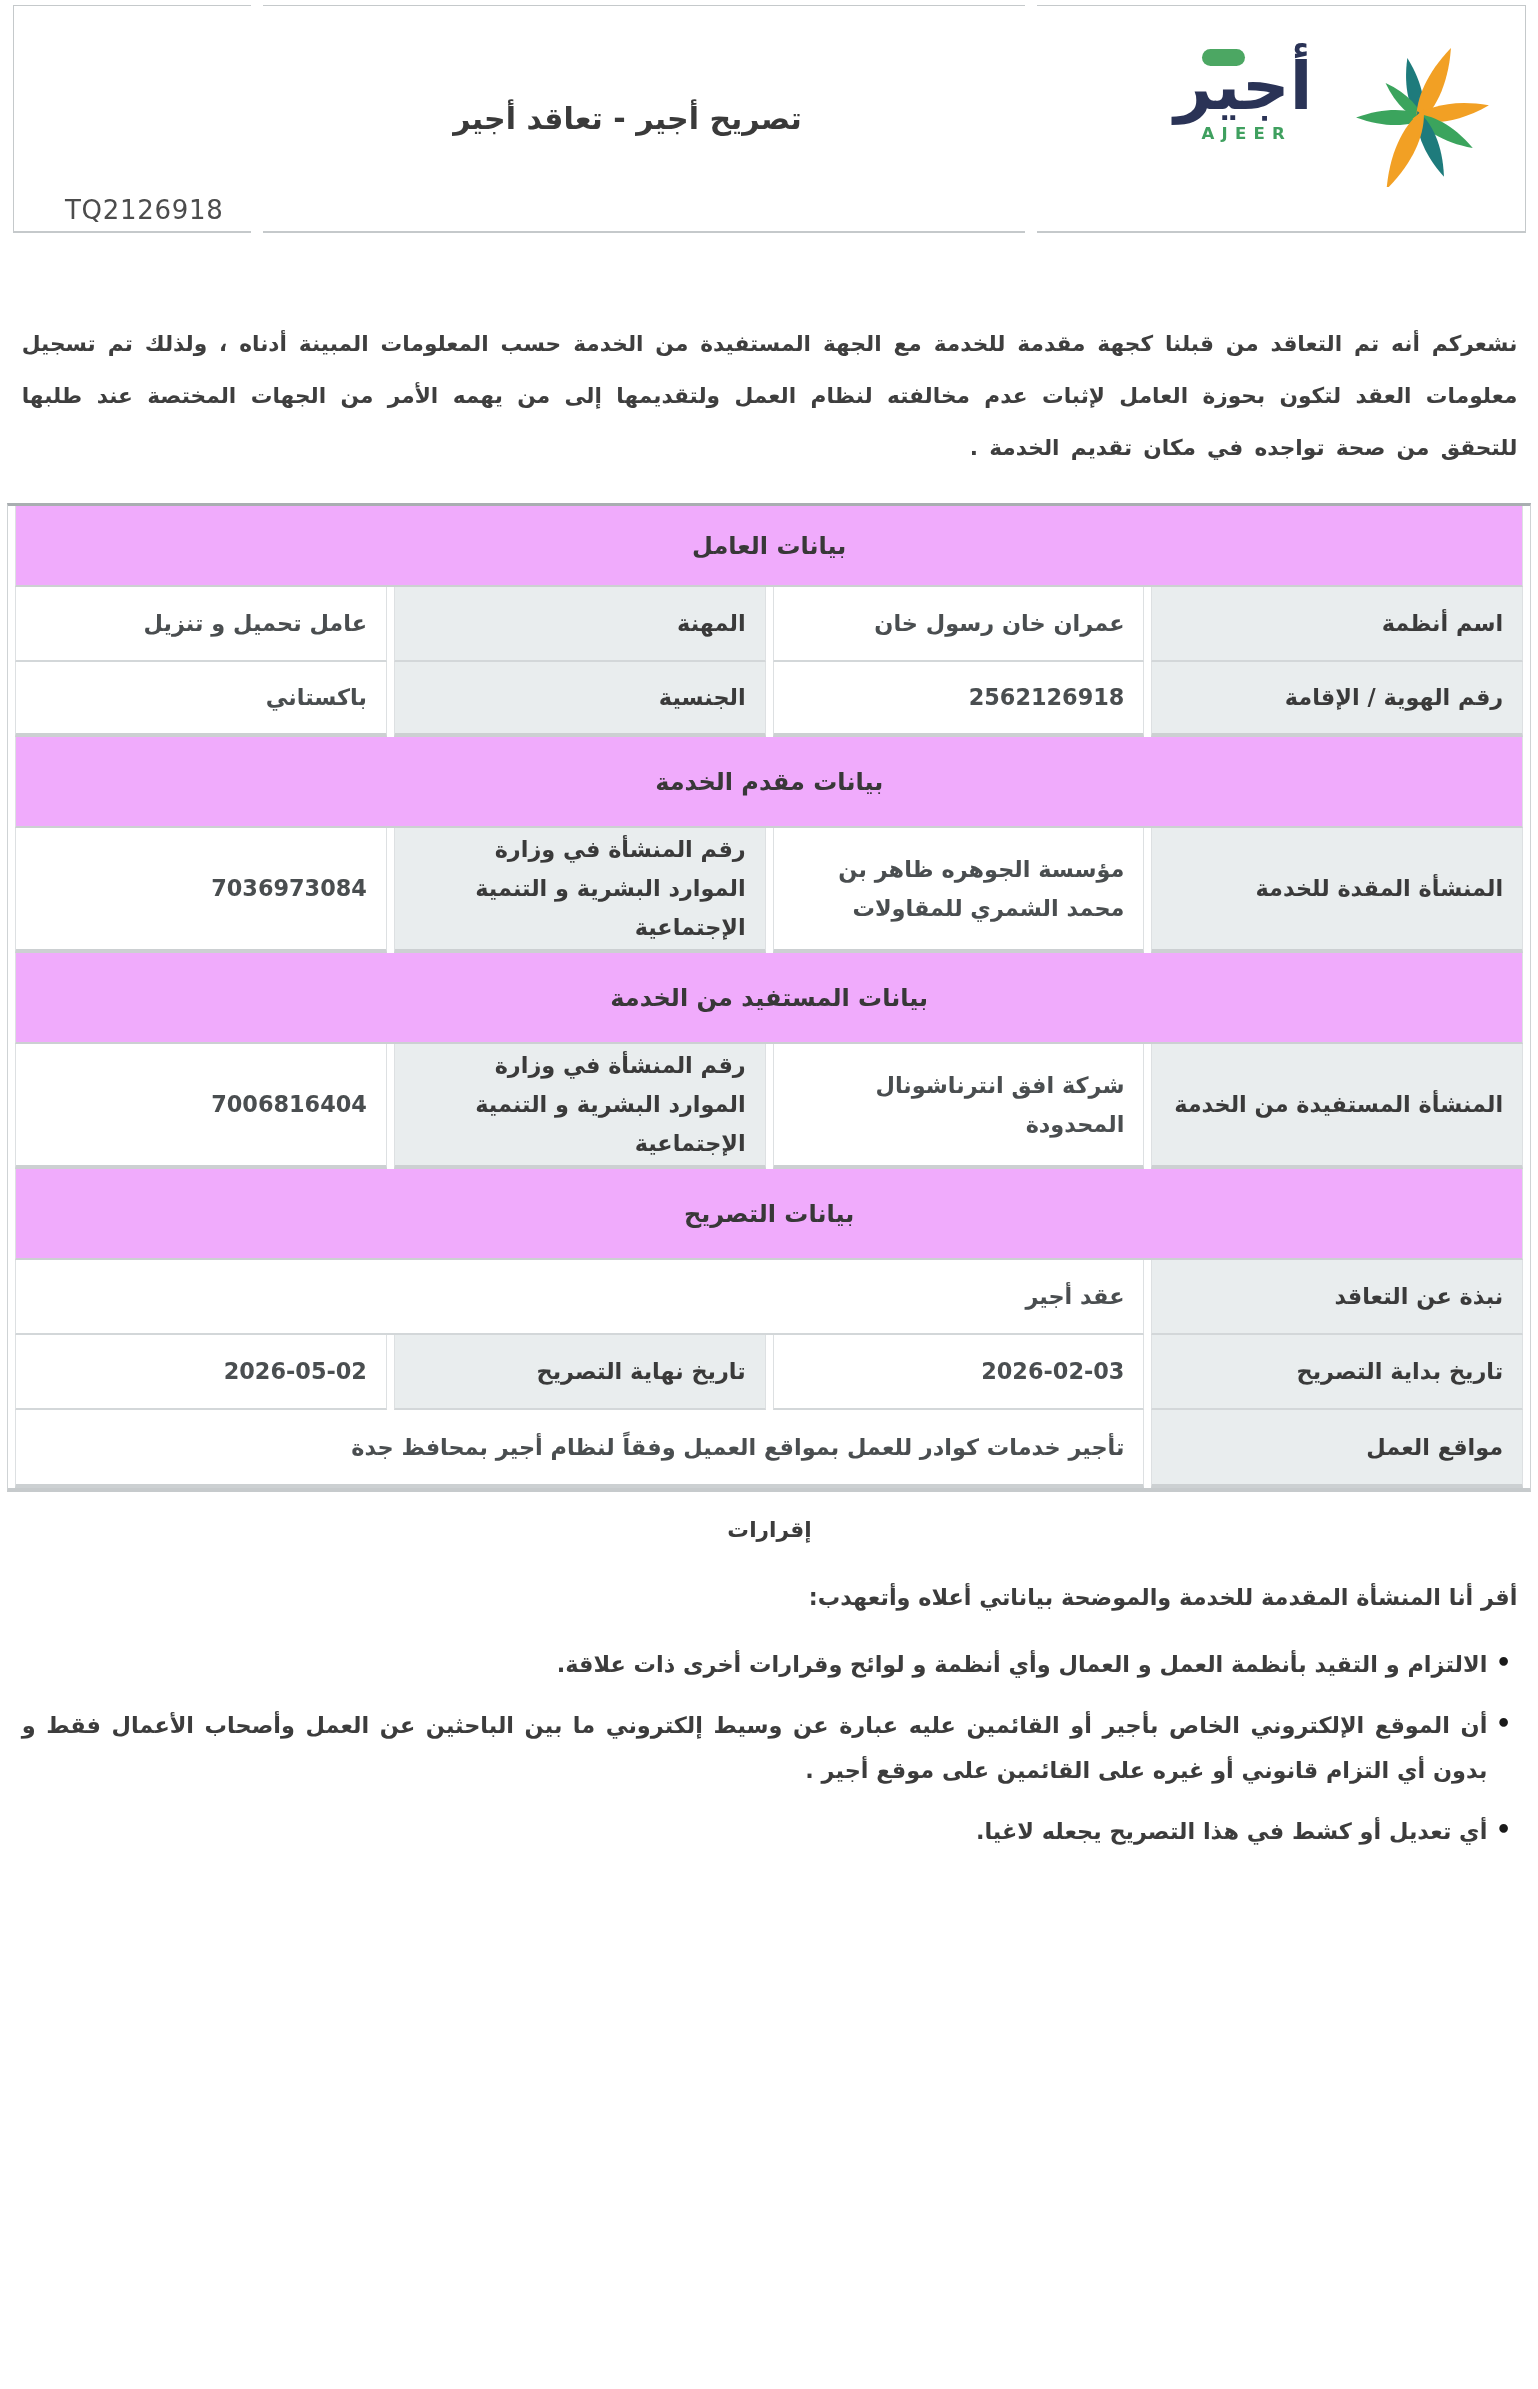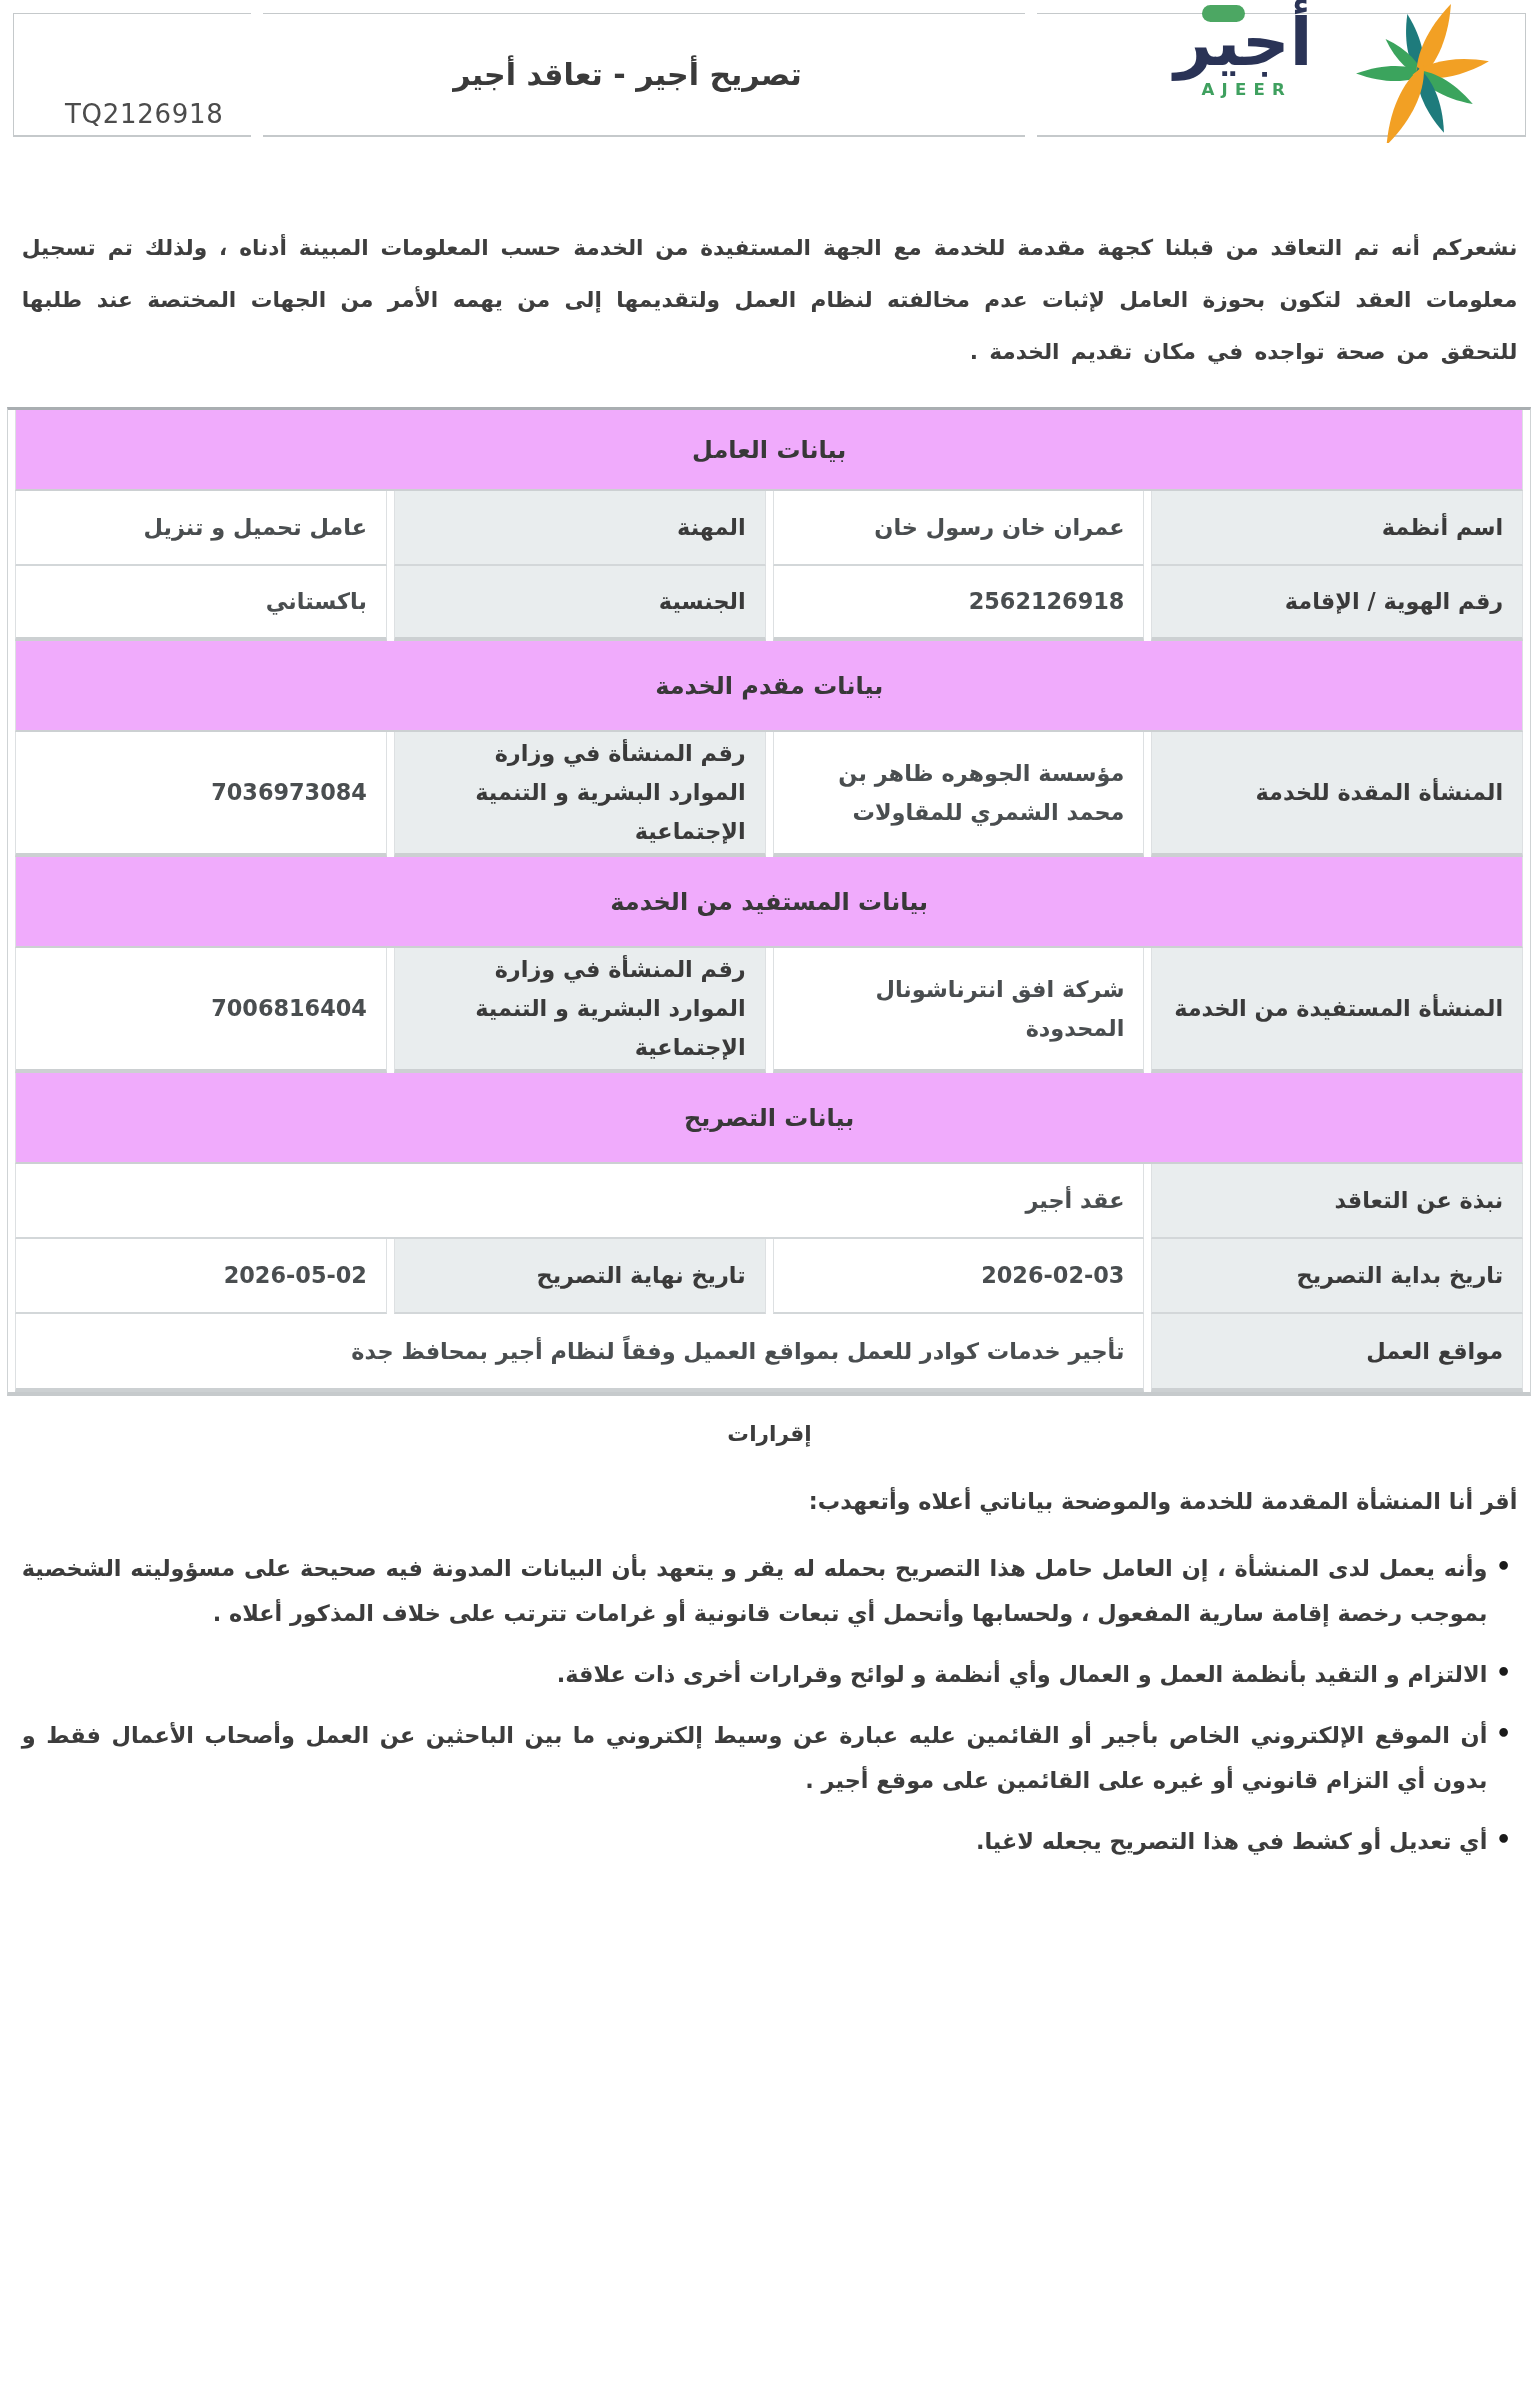--- a/index.html
+++ b/index.html
@@ -6,21 +6,21 @@
   * { margin:0; padding:0; box-sizing:border-box; }
   html,body { background:#ffffff; }
   body { font-family:"DejaVu Sans", sans-serif; }
   .page{
     position:relative; width:1539px; height:2389px; background:#fff;
     overflow:hidden; color:#3c3c3c;
   }
 
   
   .header-box{
-    position:relative; margin:13px 13px 0; height:124px;
+    position:relative; margin:5px 13px 0; height:228px;
     border:1.4px solid #c5c9cb; border-bottom-width:2.9px; background:#fff;text-decoration:underline;
   }
   .border-gap{ position:absolute; width:11.6px; background:#fff; }
   .gap-top{ top:-2.9px; height:5.8px; }
   .gap-bottom{ bottom:-4.3px; height:7.2px; }
   .gap-a{ left:237px; } .gap-b{ left:1011px; }
 
   .doc-title{
     position:absolute; left:227px; top:0; bottom:0; width:773px;
     display:flex; align-items:center; justify-content:center;
@@ -206,21 +206,20 @@
           <td class="val" colspan="3">تأجير خدمات كوادر للعمل بمواقع العميل وفقاً لنظام أجير بمحافظ جدة</td>
         </tr>
       </tbody>
     </table>
   </div>
 
   <div class="declarations">
     <div class="dec-title">إقرارات</div>
     <div class="dec-intro">أقر أنا المنشأة المقدمة للخدمة والموضحة بياناتي أعلاه وأتعهدب:</div>
     <ul class="dec-list">
-      <li>وأنه يعمل لدى المنشأة ، إن العامل حامل هذا التصريح بحمله له يقر و يتعهد بأن البيانات المدونة فيه صحيحة على مسؤوليته الشخصية بموجب رخصة إقامة سارية المفعول ، ولحسابها وأتحمل أي تبعات قانونية أو غرامات تترتب على خلاف المذكور أعلاه .</li>
       <li>الالتزام و التقيد بأنظمة العمل و العمال وأي أنظمة و لوائح وقرارات أخرى ذات علاقة.</li>
       <li>أن الموقع الإلكتروني الخاص بأجير أو القائمين عليه عبارة عن وسيط إلكتروني ما بين الباحثين عن العمل وأصحاب الأعمال فقط و بدون أي التزام قانوني أو غيره على القائمين على موقع أجير .</li>
       <li>أي تعديل أو كشط في هذا التصريح يجعله لاغيا.</li>
     </ul>
   </div>
 
 
 </div>
 
 

